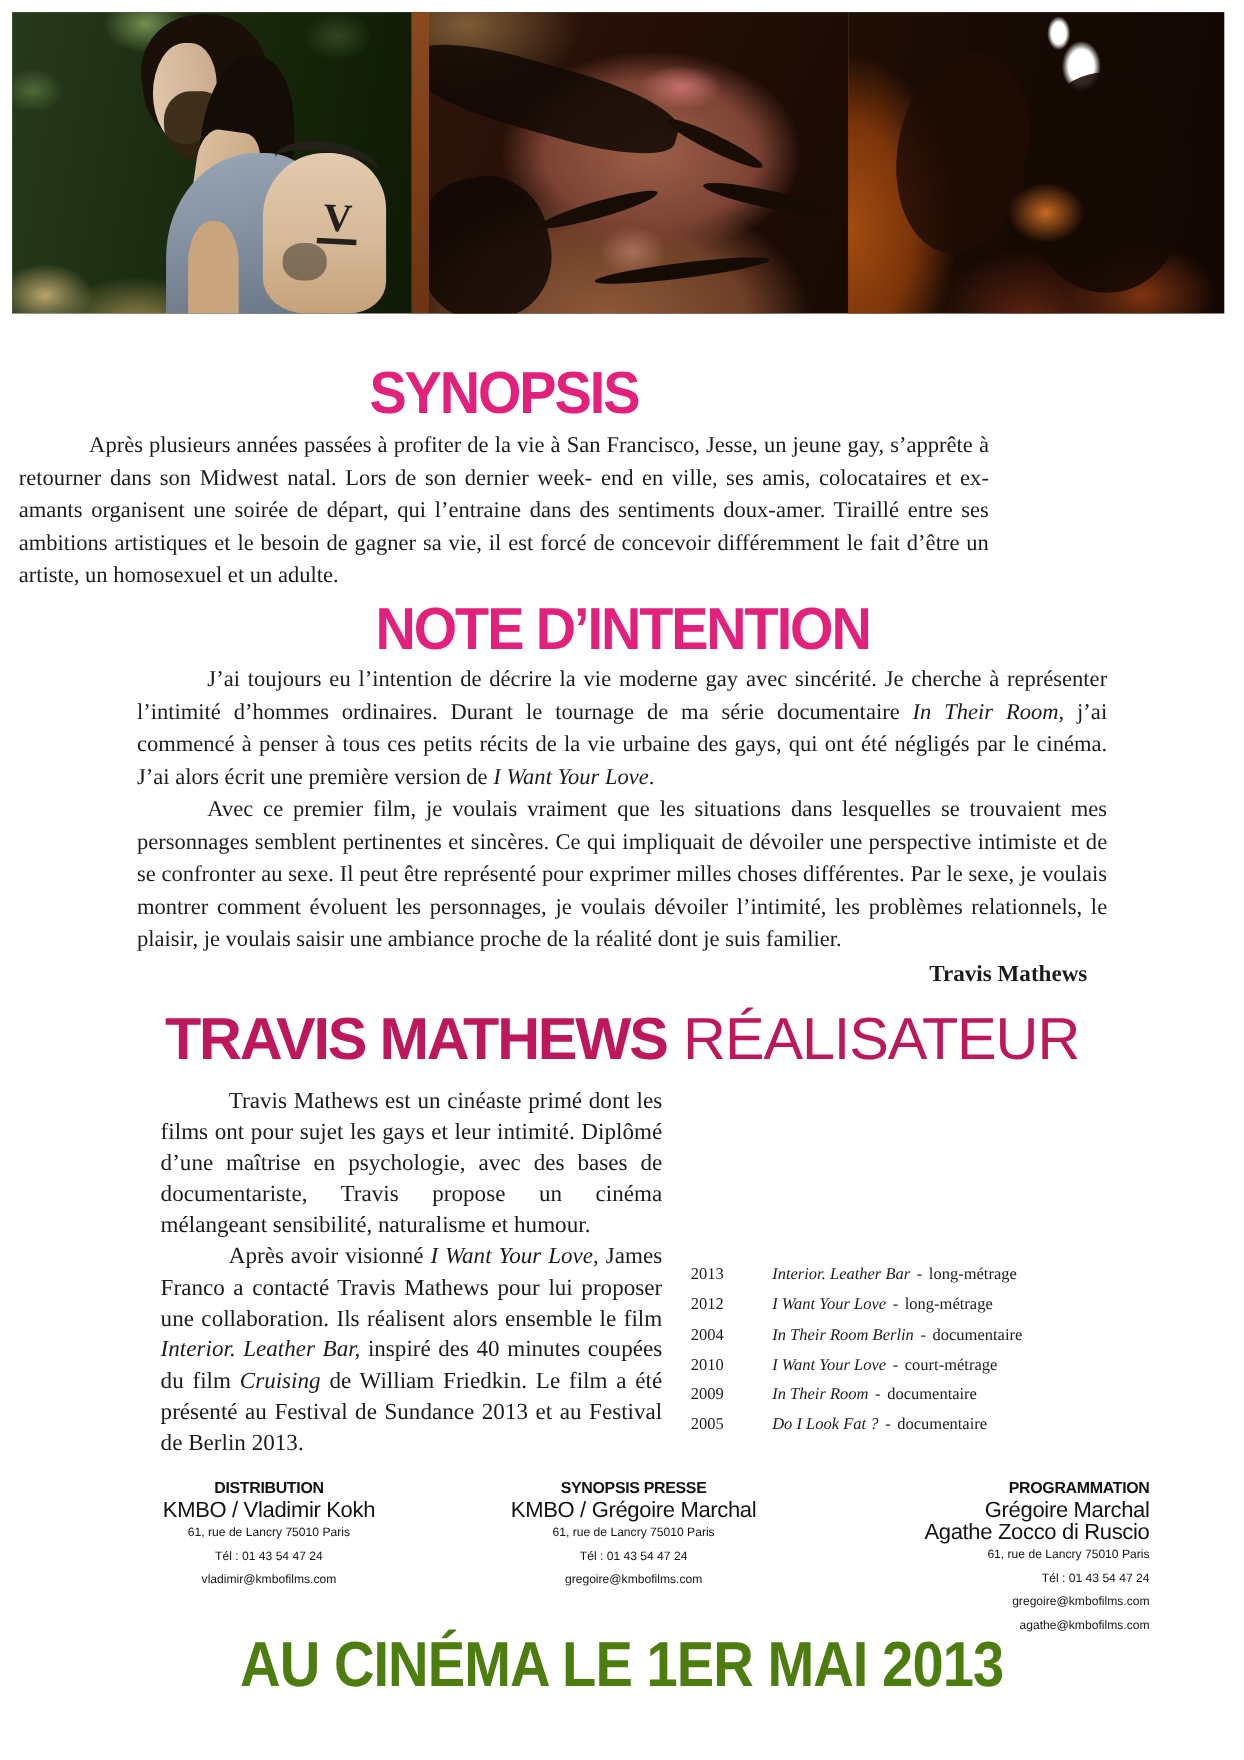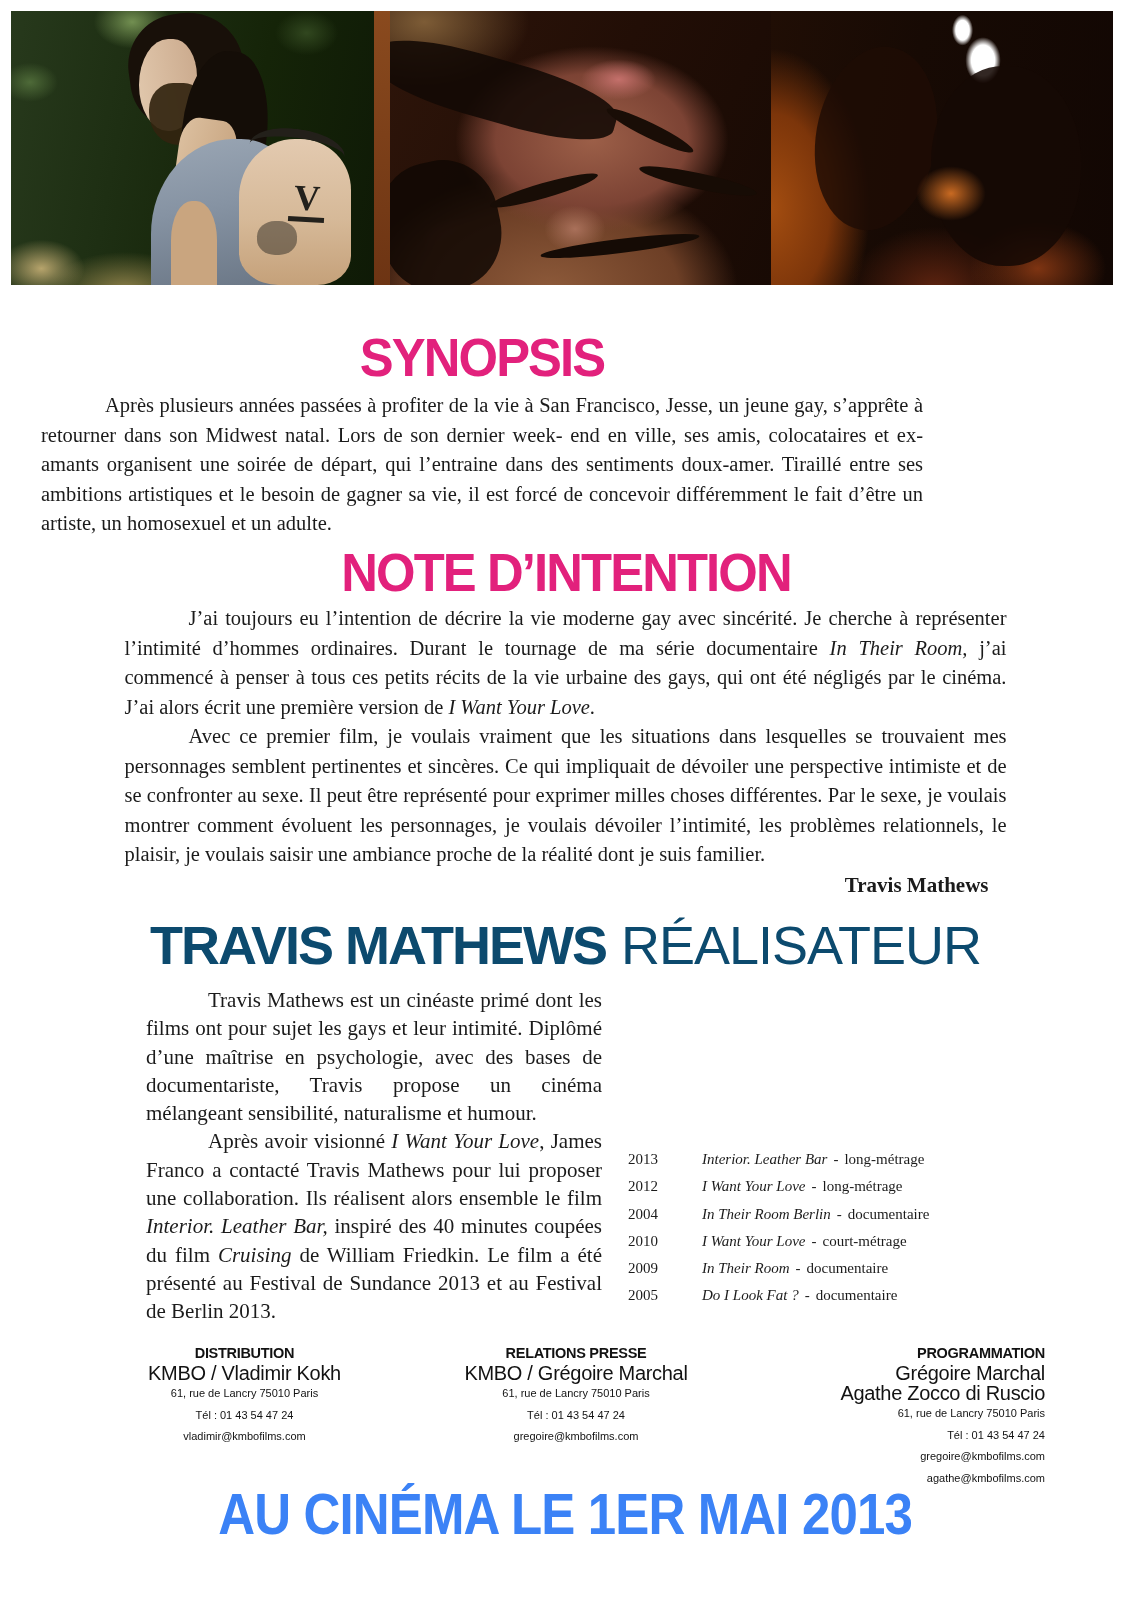--- a/index.html
+++ b/index.html
@@ -59,32 +59,32 @@
   }
   .p3-head1{left:45px;top:35px;width:120px;height:185px;background:rgba(30,12,5,.82);border-radius:50%;transform:rotate(10deg);}
   .p3-head2{left:160px;top:55px;width:150px;height:200px;background:rgba(22,9,4,.88);border-radius:48%;}
   .p3-glow{left:145px;top:155px;width:70px;height:55px;background:radial-gradient(#c96a22, rgba(201,106,34,0) 70%);}
   
   .pink-h{margin:0;text-align:center;font-family:"Liberation Sans",sans-serif;font-weight:bold;
     font-size:54px;line-height:52px;letter-spacing:-2px;color:#E2217C;}
   .pink-h .condense{display:inline-block;transform:scaleX(0.94);transform-origin:center;}
   
   .body-par{margin:0 auto;width:882px;font-size:20.5px;line-height:29.5px;text-align:justify;text-indent:64px;}
-  #synopsis-section{position:absolute;top:331px;left:0;width:916px;margin-left:24px;}
+  #synopsis-section{position:absolute;top:331px;left:0;width:916px;}
   #synopsis-section .body-par{margin-top:8px;}
   #note-section{position:absolute;top:546px;left:0;width:1131px;}
   #note-section .body-par{margin-top:6px;}
   #note-section .p2{margin-top:0;}
   .it{font-style:italic;}
   #note-signature{width:882px;margin:3px auto 0;text-align:right;padding-right:18px;box-sizing:border-box;
     font-weight:bold;font-size:21px;}
   
   #director-section{position:absolute;top:916px;left:0;width:1131px;}
   #director-heading{margin:0 0 0 150px;text-align:left;font-family:"Liberation Sans",sans-serif;
-    font-size:54px;line-height:58px;color:#0c4a6e;white-space:nowrap;}
+    font-size:54px;line-height:58px;color:#be185d;white-space:nowrap;}
   #director-heading .dname{font-weight:bold;letter-spacing:-2px;}
   #director-heading .drole{font-weight:normal;letter-spacing:-1px;}
   #director-columns{position:relative;margin-top:12px;height:360px;}
   #bio-col{position:absolute;left:146px;top:0;width:456px;font-size:21px;line-height:28.3px;text-align:justify;}
   #bio-col p{margin:0;text-indent:62px;}
   #filmo-col{position:absolute;left:628px;top:160px;width:400px;font-size:15px;line-height:27.3px;}
   .filmo-row{display:flex;white-space:nowrap;}
   .filmo-year{width:50px;margin-right:24px;}
   .filmo-sep{margin:0 6px;}
   
@@ -92,21 +92,21 @@
   .contact-col{position:absolute;top:0;}
   #contact-distribution{left:148px;text-align:center;}
   #contact-presse{left:445px;width:262px;text-align:center;white-space:nowrap;}
   #contact-programmation{right:86px;text-align:right;}
   .contact-heading{font-weight:bold;font-size:14.5px;line-height:19px;letter-spacing:-0.3px;}
   .contact-names div{font-weight:normal;font-size:20px;line-height:20px;letter-spacing:-0.3px;}
   .contact-lines div{font-size:11px;line-height:21.5px;}
   
   #release-banner{position:absolute;top:1484px;left:0;width:1131px;text-align:center;
     font-family:"Liberation Sans",sans-serif;font-weight:bold;font-size:58px;line-height:60px;
-    color:#3b82f6;letter-spacing:-1px;}
+    color:#4d7c0f;letter-spacing:-1px;}
   #release-banner .condense{display:inline-block;transform:scaleX(0.88);transform-origin:center;white-space:nowrap;}
 </style>
 </head>
 <body>
 
 <div id="photo-strip">
   <div class="photo" id="photo-1">
     <div class="ph-shape p1-wood"></div>
     <div class="ph-shape p1-hair"></div>
     <div class="ph-shape p1-face"></div>
@@ -202,21 +202,21 @@
     <div class="contact-names">
         <div>KMBO / Vladimir Kokh</div>
       </div>
     <div class="contact-lines">
         <div>61, rue de Lancry 75010 Paris</div>
         <div>Tél : 01 43 54 47 24</div>
         <div>vladimir@kmbofilms.com</div>
       </div>
   </div>
   <div class="contact-col" id="contact-presse">
-    <div class="contact-heading">RELATIONS PRESSE</div>
+    <div class="contact-heading">SYNOPSIS PRESSE</div>
     <div class="contact-names">
         <div>KMBO / Grégoire Marchal</div>
       </div>
     <div class="contact-lines">
         <div>61, rue de Lancry 75010 Paris</div>
         <div>Tél : 01 43 54 47 24</div>
         <div>gregoire@kmbofilms.com</div>
       </div>
   </div>
   <div class="contact-col" id="contact-programmation">

